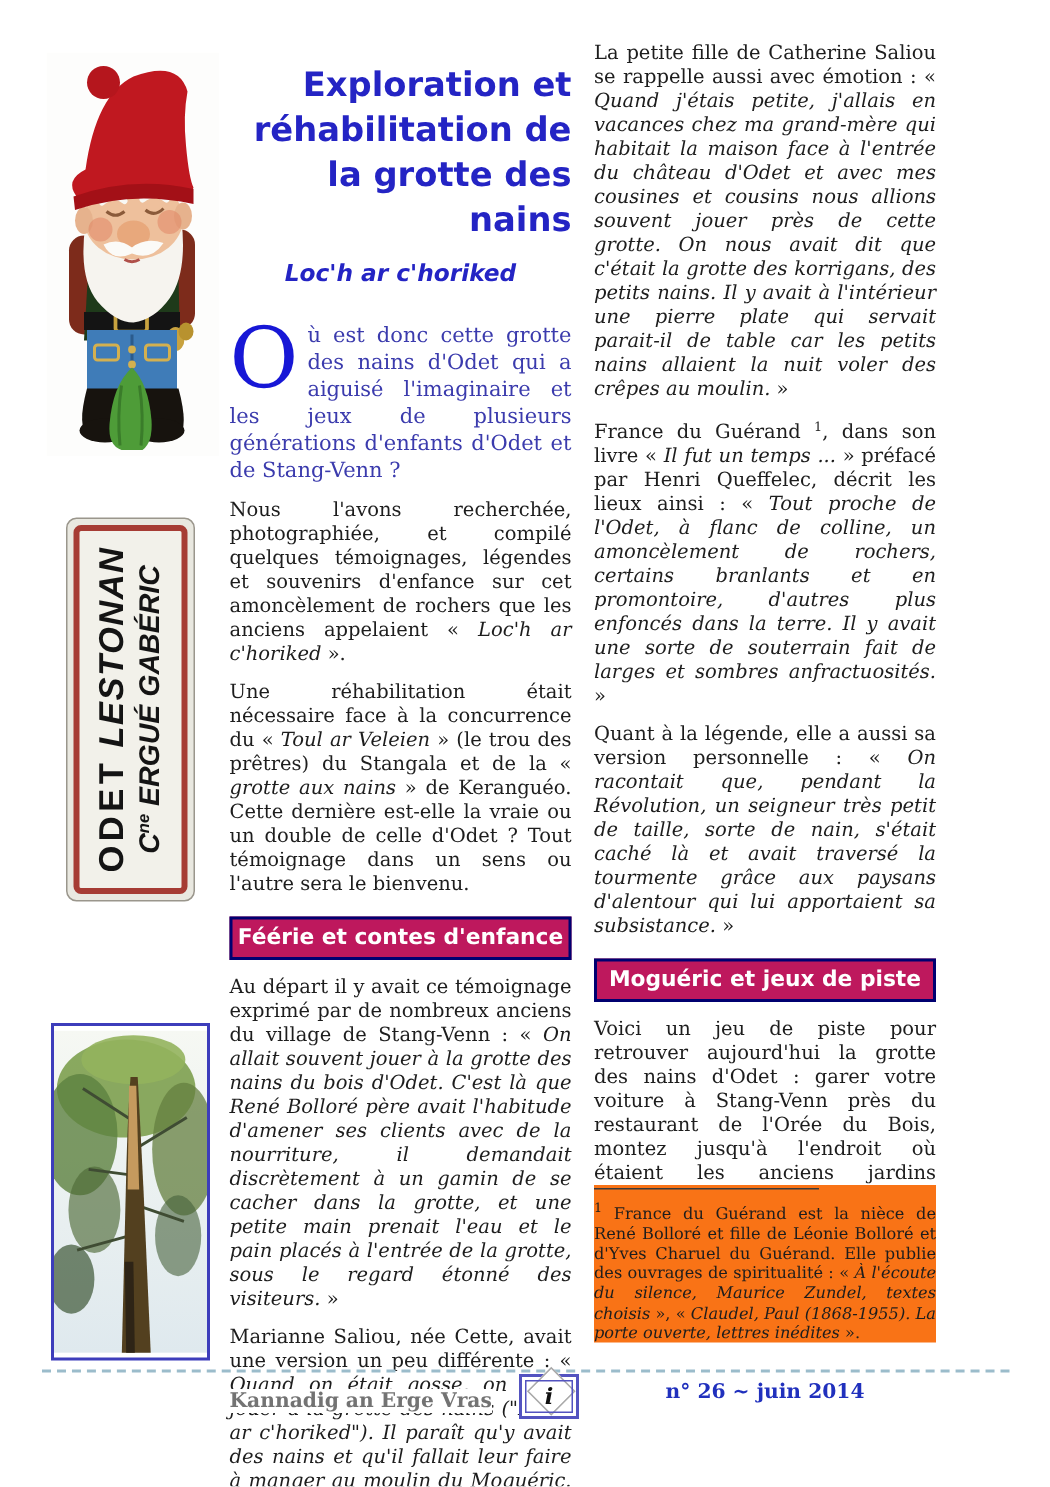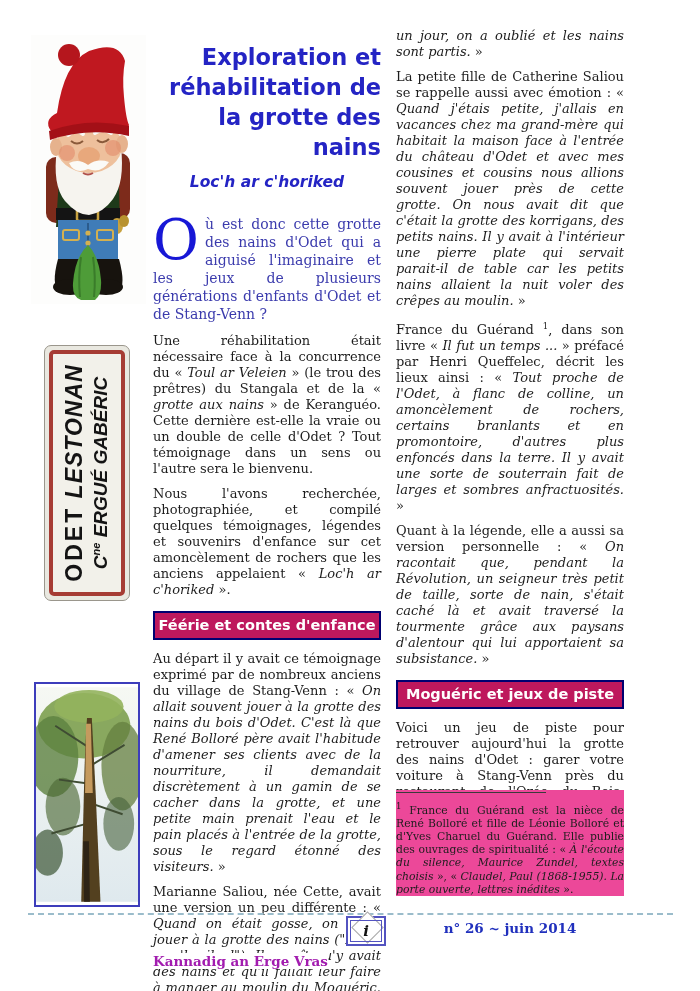--- a/index.html
+++ b/index.html
@@ -42,30 +42,30 @@
 
   .body-p{margin:0 0 9px 0;font-size:13px;line-height:16px;}
   .body-p i{font-style:italic;}
   .body-p sup,.footnote sup{font-size:8.5px;}
 
   .section-h{margin:13px 0 11px 0;background:#be185d;border:2px solid #000070;color:#ffffff;
              font-family:"DejaVu Sans",sans-serif;font-weight:bold;font-size:14.5px;
              text-align:center;padding:4px 0 5px 0;}
 
   
-  .footnote{position:absolute;left:396px;top:790px;width:228px;background:#ec4899;z-index:2;
+  .footnote{position:absolute;left:396px;top:790px;width:228px;background:#f97316;z-index:2;
             font-size:10.8px;line-height:13.2px;text-align:justify;padding-top:2px;}
   .fn-rule{width:150px;border-top:1.5px solid #3a3a3a;margin-bottom:7px;}
   .footnote p{margin:0;}
   .footnote i{font-style:italic;}
 
   
   .footer-rule{position:absolute;left:28px;width:645px;top:913px;border-top:2px dashed #9bbccb;z-index:3;}
   .footer-left{position:absolute;left:153px;top:926px;font-weight:bold;font-size:13.5px;
-               color:#a21caf;background:#fff;z-index:4;margin-top:27px;}
+               color:#737373;background:#fff;z-index:4;}
   .footer-right{position:absolute;left:396px;top:920px;width:228px;text-align:center;font-weight:bold;
                 font-size:13.5px;color:#2030bd;background:#fff;z-index:4;}
   .ornament{position:absolute;left:346px;top:916px;width:40px;height:30px;border:2px solid #5353c0;
             background:#ffffff;z-index:5;box-sizing:border-box;}
   .orn-diamond{position:absolute;left:8px;top:-2px;width:21px;height:21px;transform:rotate(45deg);
                border:1px solid #a9a9a9;background:#ffffff;}
   .orn-inner{position:absolute;inset:2px;border:1px solid #5353c0;display:flex;align-items:center;
              justify-content:center;font-family:"DejaVu Serif",serif;font-weight:bold;
              font-style:italic;font-size:15px;color:#111;}
 </style>
@@ -159,33 +159,32 @@
       <path d="M49 160 L50 223 L56 223 L55 160 Z" fill="#2e2416"></path>
     </svg>
   </figure>
 
   <div class="col col1">
     <h1 class="title">Exploration et réhabilitation de la grotte des nains</h1>
     <div class="subtitle">Loc'h ar c'horiked</div>
 
     <p class="intro"><span class="dropcap">O</span><span>ù est donc cette grotte des nains d'Odet qui a aiguisé l'imaginaire et les jeux de plusieurs générations d'enfants d'Odet et de Stang-Venn ?</span></p>
 
+    <p class="body-p"><span>Nous l'avons recherchée, photographiée, et compilé quelques témoignages, légendes et souvenirs d'enfance sur cet amoncèlement de rochers que les anciens appelaient « </span><i>Loc'h ar c'horiked</i><span> ».</span></p>
+
     <p class="body-p"><span>Une réhabilitation était nécessaire face à la concurrence du « </span><i>Toul ar Veleien</i><span> » (le trou des prêtres) du Stangala et de la « </span><i>grotte aux nains</i><span> » de Keranguéo. Cette dernière est-elle la vraie ou un double de celle d'Odet ? Tout témoignage dans un sens ou l'autre sera le bienvenu.</span></p>
 
-    <p class="body-p"><span>Nous l'avons recherchée, photographiée, et compilé quelques témoignages, légendes et souvenirs d'enfance sur cet amoncèlement de rochers que les anciens appelaient « </span><i>Loc'h ar c'horiked</i><span> ».</span></p>
-
     <h2 class="section-h"><span>Féérie et contes d'enfance</span></h2>
 
     <p class="body-p"><span>Au départ il y avait ce témoignage exprimé par de nombreux anciens du village de Stang-Venn : « </span><i>On allait souvent jouer à la grotte des nains du bois d'Odet. C'est là que René Bolloré père avait l'habitude d'amener ses clients avec de la nourriture, il demandait discrètement à un gamin de se cacher dans la grotte, et une petite main prenait l'eau et le pain placés à l'entrée de la grotte, sous le regard étonné des visiteurs.</i><span> »</span></p>
 
     <p class="body-p"><span>Marianne Saliou, née Cette, avait une version un peu différente : « </span><i>Quand on était gosse, on allait jouer à la grotte des nains ("Loc'h ar c'horiked"). Il paraît qu'y avait des nains et qu'il fallait leur faire à manger au moulin du Moguéric. Tous les jours, on leur faisait une soupe. Mais</i></p>
   </div>
 
   <div class="col col2">
-    <p class="body-p"><i>un jour, on a oublié et les nains sont partis.</i><span> »</span></p>
 
     <p class="body-p"><span>La petite fille de Catherine Saliou se rappelle aussi avec émotion : « </span><i>Quand j'étais petite, j'allais en vacances chez ma grand-mère qui habitait la maison face à l'entrée du château d'Odet et avec mes cousines et cousins nous allions souvent jouer près de cette grotte. On nous avait dit que c'était la grotte des korrigans, des petits nains. Il y avait à l'intérieur une pierre plate qui servait parait-il de table car les petits nains allaient la nuit voler des crêpes au moulin.</i><span> »</span></p>
 
     <p class="body-p"><span>France du Guérand </span><sup>1</sup><span>, dans son livre « </span><i>Il fut un temps ...</i><span> » préfacé par Henri Queffelec, décrit les lieux ainsi : « </span><i>Tout proche de l'Odet, à flanc de colline, un amoncèlement de rochers, certains branlants et en promontoire, d'autres plus enfoncés dans la terre. Il y avait une sorte de souterrain fait de larges et sombres anfractuosités.</i><span> »</span></p>
 
     <p class="body-p"><span>Quant à la légende, elle a aussi sa version personnelle : « </span><i>On racontait que, pendant la Révolution, un seigneur très petit de taille, sorte de nain, s'était caché là et avait traversé la tourmente grâce aux paysans d'alentour qui lui apportaient sa subsistance.</i><span> »</span></p>
 
     <h2 class="section-h"><span>Moguéric et jeux de piste</span></h2>
 
     <p class="body-p"><span>Voici un jeu de piste pour retrouver aujourd'hui la grotte des nains d'Odet : garer votre voiture à Stang-Venn près du restaurant de l'Orée du Bois, montez jusqu'à l'endroit où étaient les anciens jardins ouvriers des papetiers, au nord-ouest de la résidence rentrez dans le bois pour repérer un arbre avec une double</span></p>

